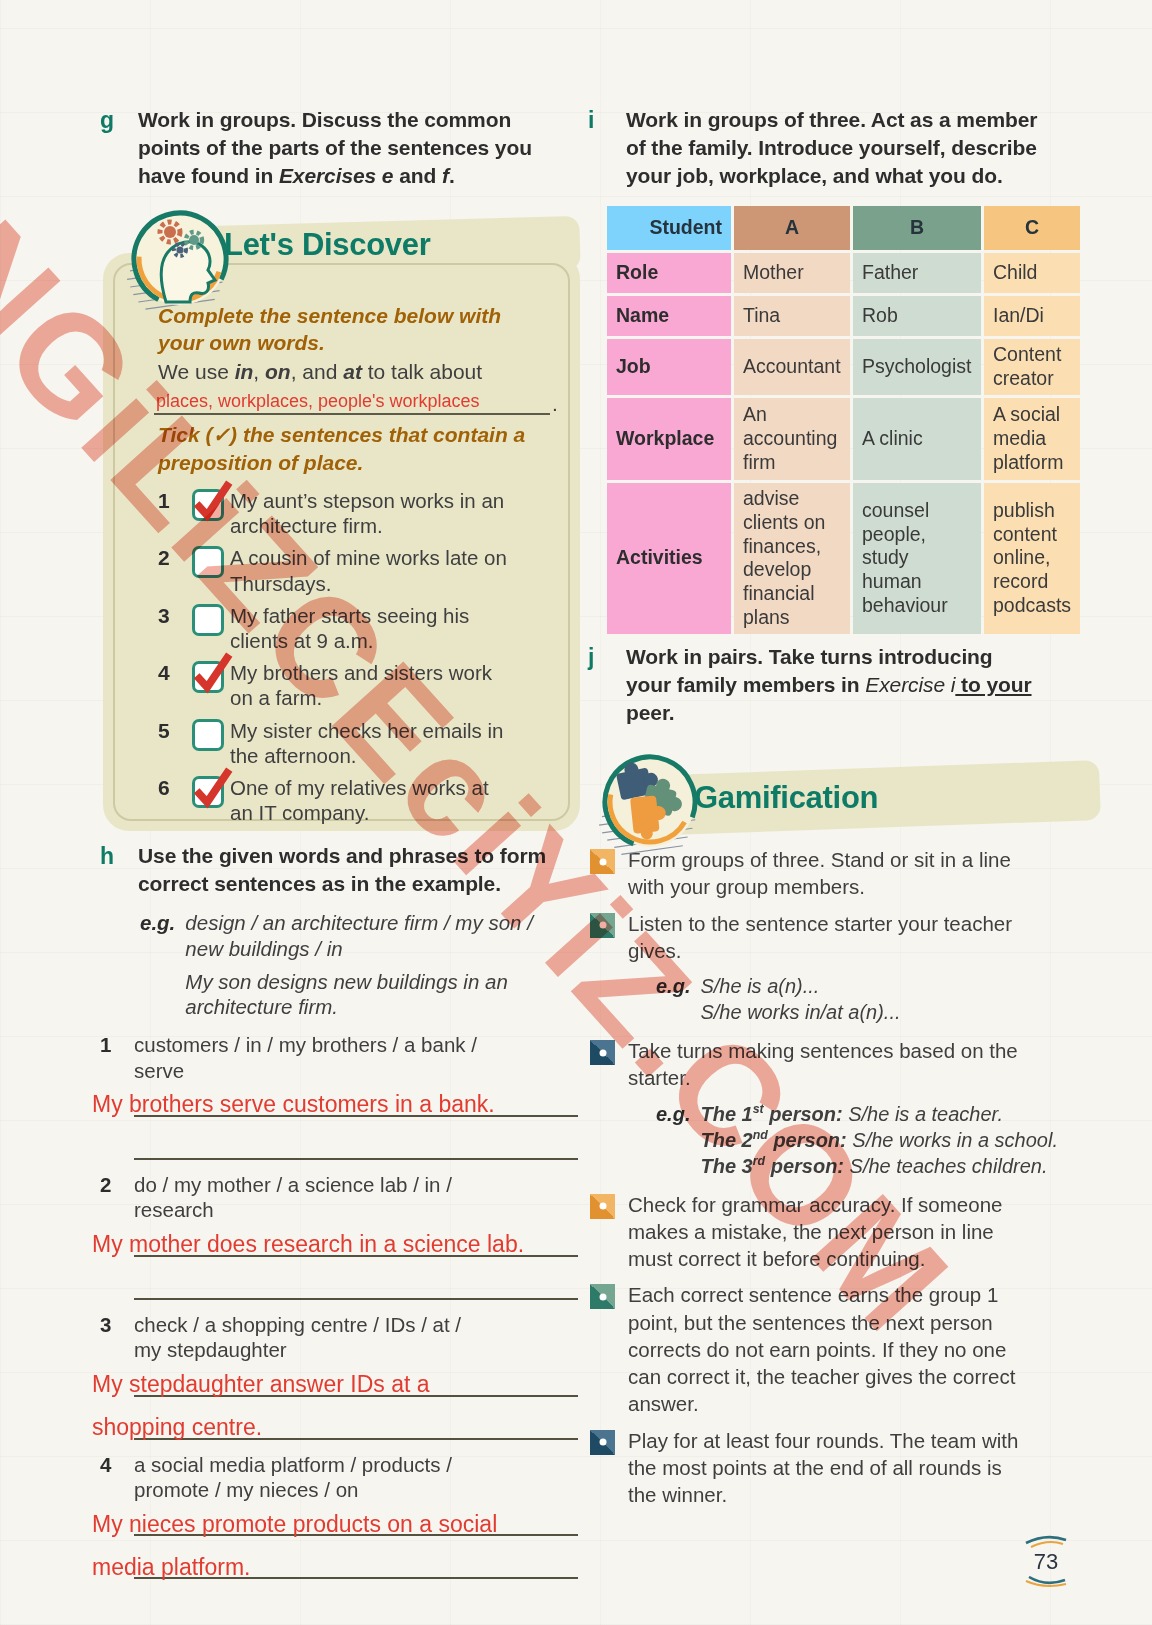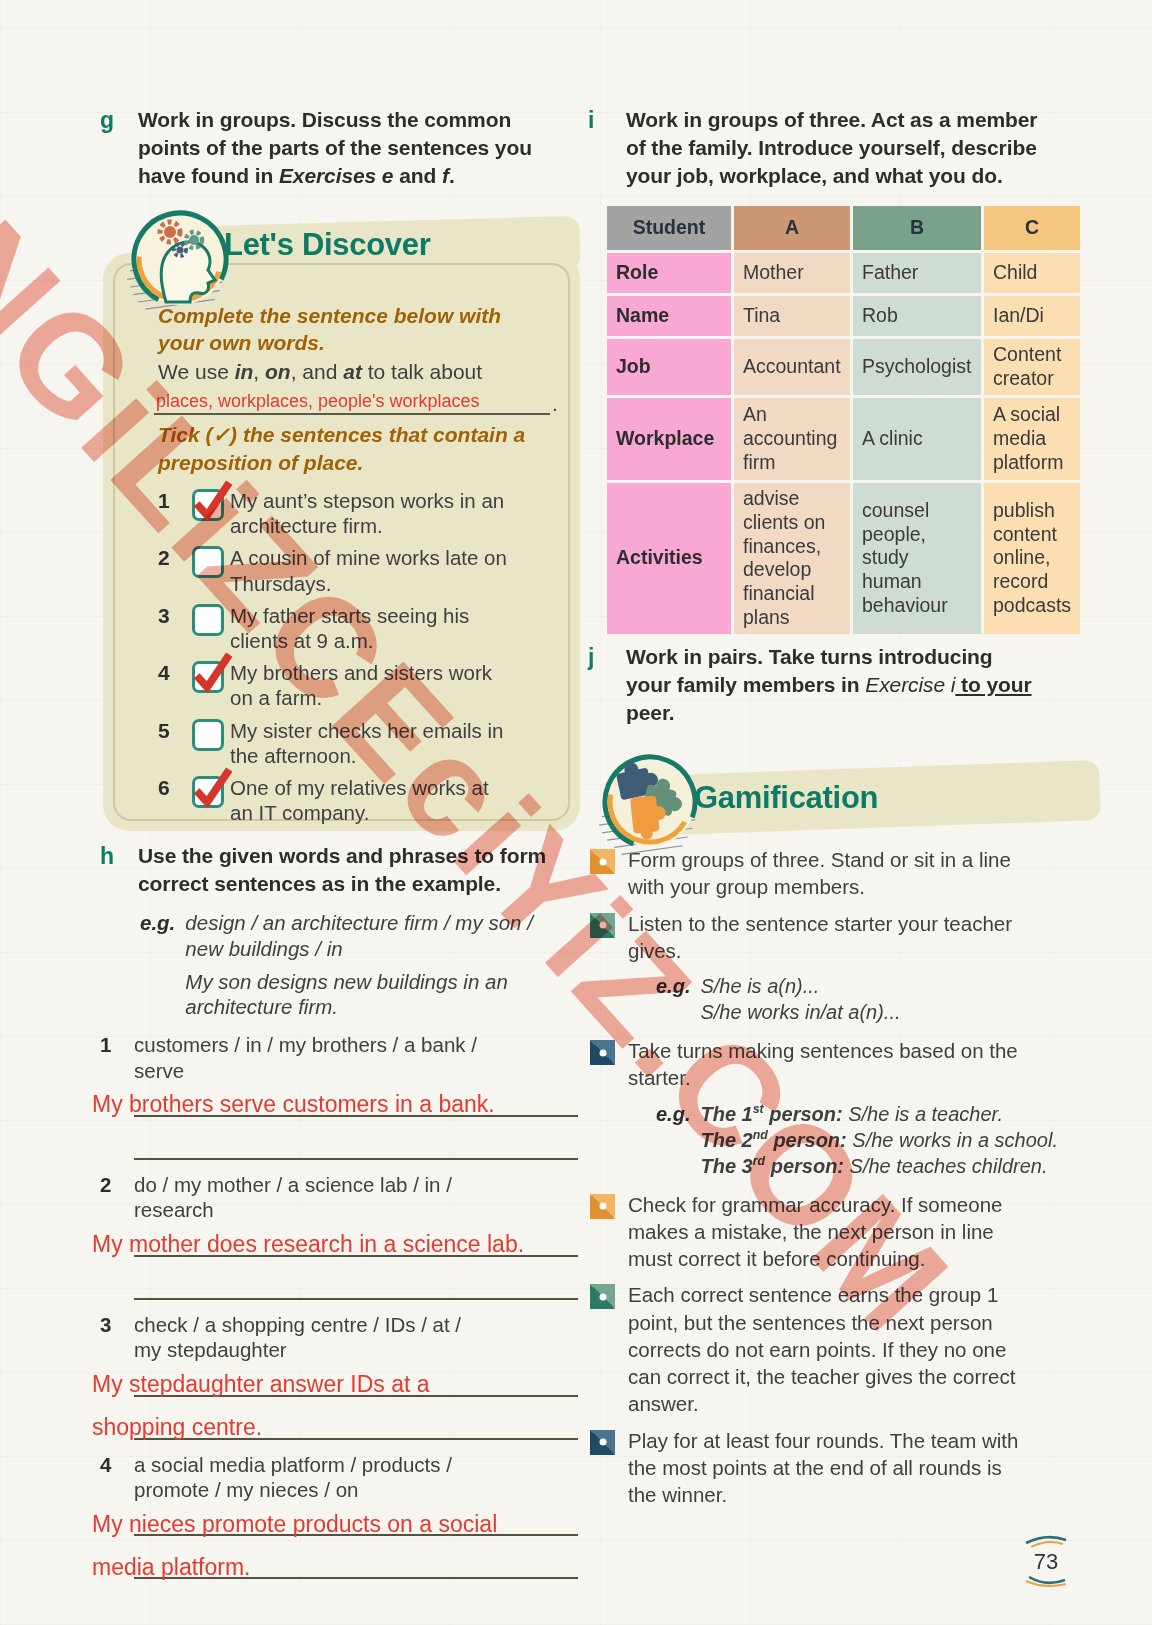--- a/index.html
+++ b/index.html
@@ -47,21 +47,21 @@
   .h-num{font-weight:700;color:#2d2d2d;}
   .ans-area{margin-top:4px;}
   .ans-line{height:28px;border-bottom:2px solid #55513f;position:relative;}
   .ans-line + .ans-line{margin-top:13px;}
   .ans-red{position:absolute;left:-42px;bottom:-4px;color:#e23b30;font-size:23px;white-space:nowrap;z-index:4;}
 
   
   table.itable{border-collapse:separate;border-spacing:3px;font-size:19.5px;color:#3a3a3a;}
   .itable td{padding:4px 9px;vertical-align:middle;line-height:1.22;}
   .itable .hd{font-weight:700;color:#26323c;text-align:center;height:36px;}
-  .itable .hd-student{background:#a3a3a3;text-align:center;}
+  .itable .hd-student{background:#7dd3fc;text-align:right;}
   .itable .hd-a{background:#cd9674;}
   .itable .hd-b{background:#7aa18c;}
   .itable .hd-c{background:#f6c57f;}
   .itable .lab{background:#f9a8d4;font-weight:700;color:#2d2d2d;}
   .itable .ca{background:#f2d9c4;}
   .itable .cb{background:#cfdcd1;}
   .itable .cc{background:#fbdfb3;}
   .r-role td,.r-name td{height:32px;}
   .r-job td{height:48px;}
   .r-wp td{height:74px;}

